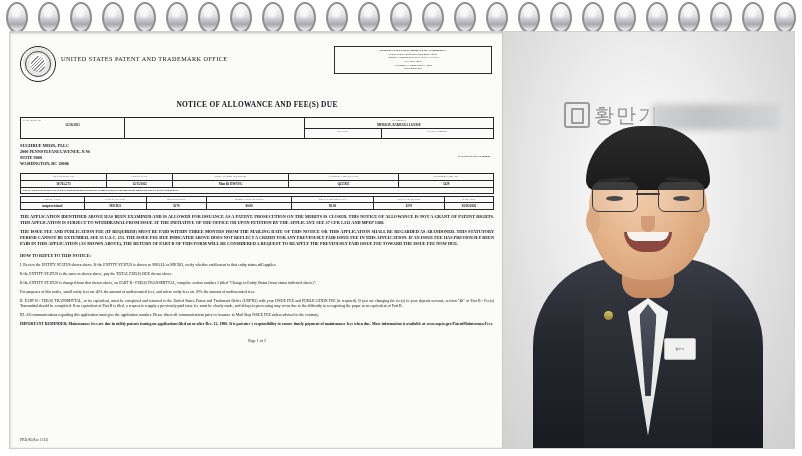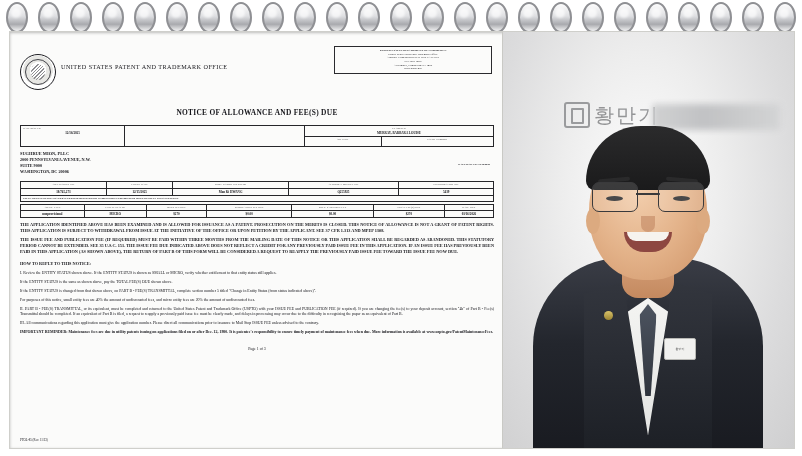--- a/index.html
+++ b/index.html
@@ -11,21 +11,21 @@
   .spiral{position:absolute;left:0;top:0;width:802px;height:34px;background:#ffffff;}
   .ring{position:absolute;top:2px;width:18px;height:27px;border:2px solid #8f9094;border-radius:50%/50%;
         background:linear-gradient(180deg,#fdfdfd 0%,#dedfe2 45%,#a9aaae 75%,#f2f2f3 100%);}
   .ring:after{content:"";position:absolute;left:3px;top:4px;width:10px;height:10px;border-radius:50%;
         background:rgba(255,255,255,.65);filter:blur(1px);}
 
   
   .sheet{position:absolute;left:9px;top:31px;width:784px;height:416px;background:#fbfbfa;
          border:1px solid #cfcfcb;box-shadow:0 1px 3px rgba(0,0,0,.25) inset;}
 
-  .doc{position:absolute;left:0;top:0;width:492px;height:416px;padding:12px 8px 0 10px;box-sizing:border-box;
+  .doc{position:absolute;left:0;top:0;width:492px;height:416px;padding:4px 8px 0 10px;box-sizing:border-box;
        color:#15151a;font-size:4.1px;line-height:1.28;}
 
   
   .hdr{display:flex;align-items:flex-start;gap:5px;margin-top:10px;}
   .seal{width:34px;height:34px;border-radius:50%;border:1.1px solid #1d1d22;flex:0 0 auto;
         background:radial-gradient(circle at 50% 45%,#ffffff 0 32%,#e7e7e4 33% 58%,#ffffff 59% 100%);
         position:relative;}
   .seal:before{content:"";position:absolute;left:4px;top:4px;right:4px;bottom:4px;border-radius:50%;
         border:.8px solid #44444a;}
   .seal:after{content:"";position:absolute;left:10px;top:9px;width:14px;height:16px;border-radius:50% 50% 45% 45%;

